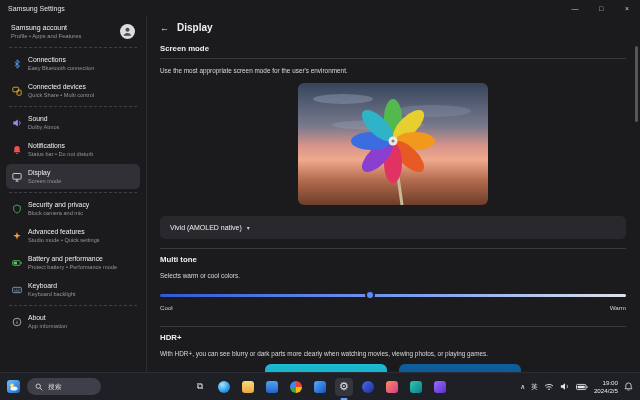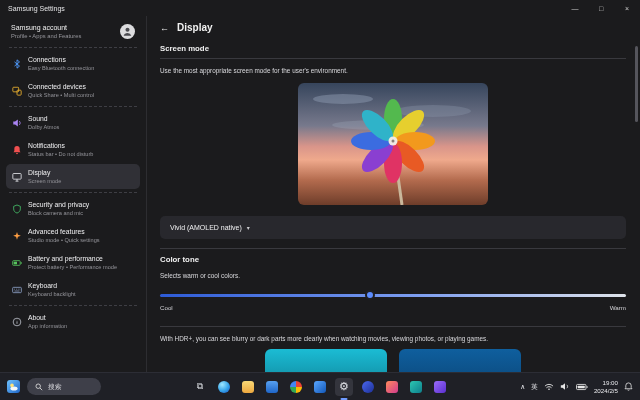--- a/index.html
+++ b/index.html
@@ -291,33 +291,34 @@
         <circle cx="95" cy="58" r="1.5" fill="#8a8078"></circle>
       </svg>
     </div>
 
     <div class="dropdown">
       <span class="dd-label">Vivid (AMOLED native)</span>
       <span class="dd-caret">▾</span>
     </div>
 
     <hr class="hr" style="margin-top:9px">
-    <div class="sec-title" style="margin-top:6px">Color tone</div>
+    <div class="sec-title" style="margin-top:6px">Multi tone</div>
     <div class="desc">Selects warm or cool colors.</div>
 
     <div class="slider">
       <div class="track" style="background: linear-gradient(90deg, rgb(45, 91, 215), rgb(125, 158, 240) 55%, rgb(223, 227, 234));"></div>
       <div class="handle" style="left: 45%;"></div>
     </div>
     <div class="slider-labels">
       <span>Cool</span>
       <span>Warm</span>
     </div>
 
     <hr class="hr" style="margin-top:15px">
+    <div class="sec-title" style="margin-top:6px">HDR+</div>
     <div class="desc">With HDR+, you can see blurry or dark parts more clearly when watching movies, viewing photos, or playing games.</div>
 
     <div class="thumbs">
       <div class="thumb" style="background: linear-gradient(rgb(27, 188, 212), rgb(10, 107, 128));"></div>
       <div class="thumb" style="background: linear-gradient(rgb(15, 95, 158), rgb(8, 58, 102));"></div>
     </div>
   </div>
 
   <div class="scrollbar"></div>
 

